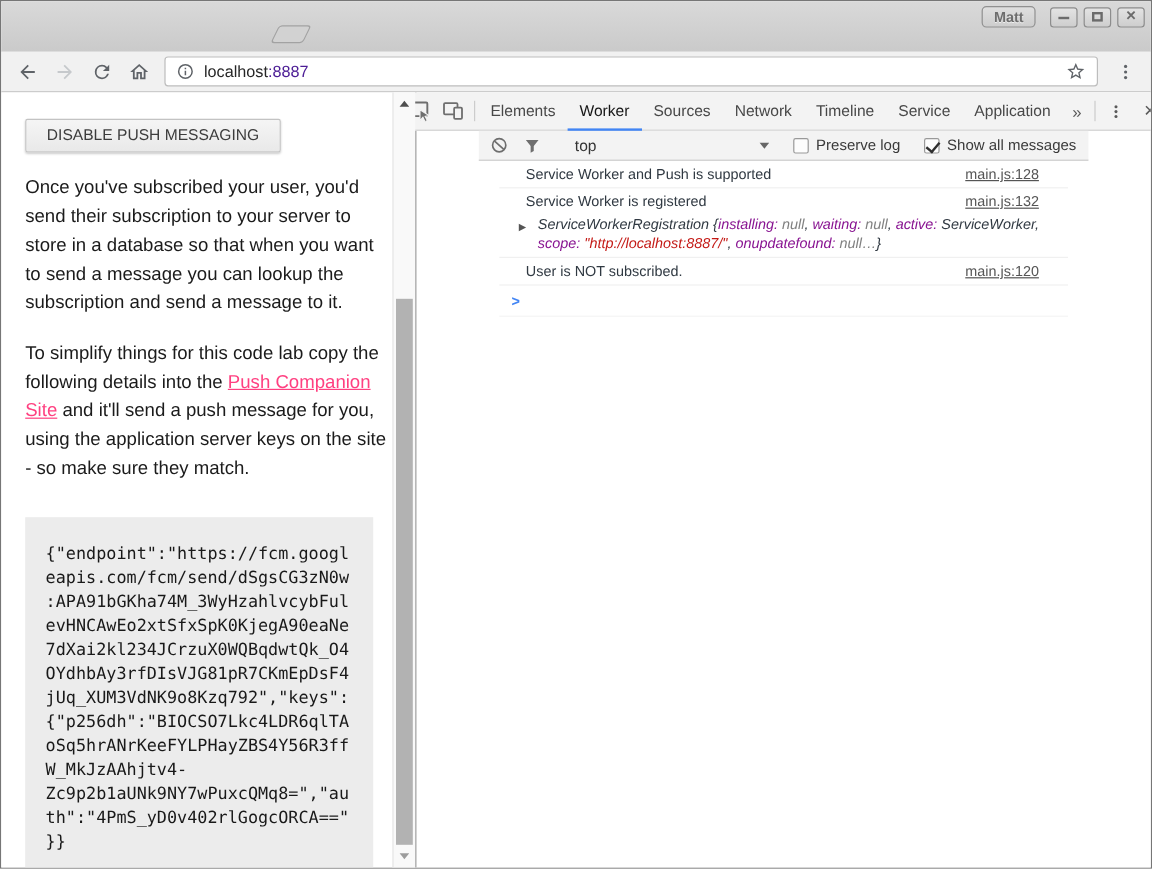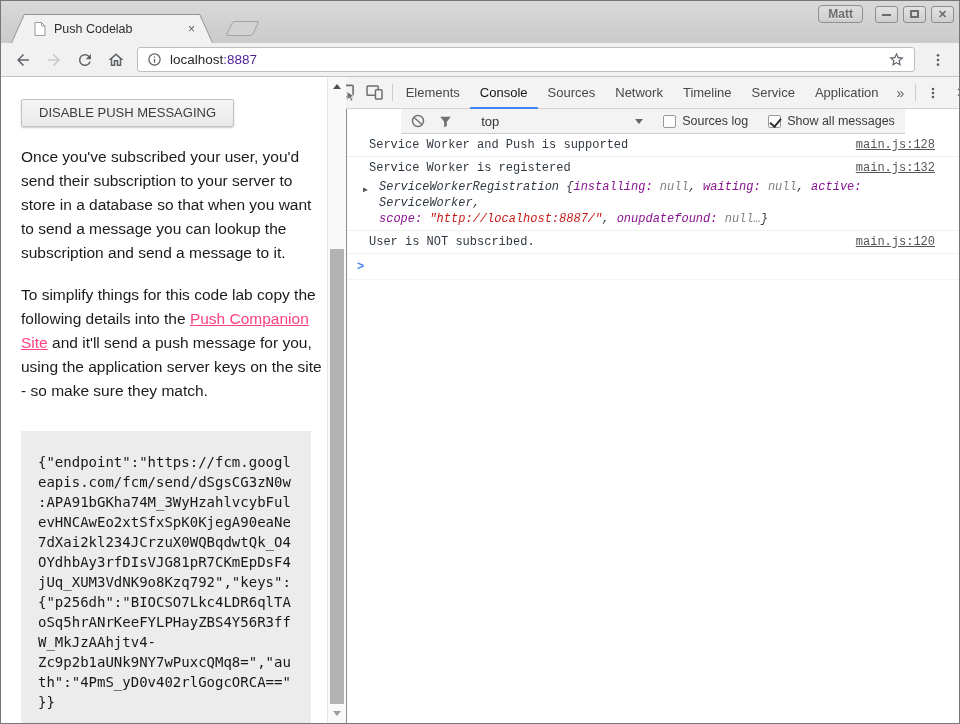--- a/index.html
+++ b/index.html
@@ -84,51 +84,38 @@
   .cbar-icon { display:flex; align-items:center; margin-right:14px; }
   .ctx-select { display:flex; align-items:center; justify-content:space-between; width:162px; margin-left:15px; }
   .ctx-label { font-size:13px; color:#333; }
   .dd-arrow { width:0; height:0; border-left:4px solid transparent; border-right:4px solid transparent; border-top:5px solid #666; }
   .cb-group { display:flex; align-items:center; margin-left:20px; }
   .cb { width:13px; height:13px; border:1px solid #999; border-radius:2px; background:#fdfdfd;
         position:relative; margin-right:6px; flex:none; }
   .cb.checked::after { content:""; position:absolute; left:3px; top:0; width:5px; height:9px;
                        border:solid #2f2f2f; border-width:0 2px 2px 0; transform:rotate(40deg); }
 
-  .dt-console { flex:1; overflow:hidden; font-family:Liberation Mono, monospace; font-size:12px; color:#303942; }
+  .dt-console { flex:1; overflow:hidden; font-family:Liberation Sans, sans-serif; font-size:12px; color:#303942; }
   .dt-row { border-bottom:1px solid #f0f0f0; padding:4px 24px 3px 22px; }
   .row-line { display:flex; align-items:baseline; }
   .msg { flex:1; line-height:15px; }
   .src-link { color:#555; text-decoration:underline; margin-left:12px; white-space:nowrap; line-height:15px; }
   .obj-preview { margin-top:3px; position:relative; padding-left:10px; font-style:italic; line-height:16px; }
   .obj-tri { position:absolute; left:-6px; top:3px; font-size:8px; color:#555; font-style:normal; }
   .seg-obj { color:#303942; } .seg-key { color:var(--key); }
   .seg-str { color:var(--str); } .seg-null { color:var(--null); }
   .prompt-row { padding:6px 8px 5px 10px; border-bottom:1px solid #f4f4f4; }
   .prompt-chevron { color:var(--accent); font-weight:bold; font-size:12px; }
 </style>
 </head>
 <body>
 
 <div class="window">
 
   <div class="titlebar">
-    <div class="tab">
-      <div class="tab-bg">
-          <i></i>
-        </div>
-      <div class="tab-content">
-        <svg width="12" height="14" viewBox="0 0 12 14">
-          <path d="M1 .5h6.5L11 4v9.5H1z" fill="#fff" stroke="#9a9a9a"></path>
-          <path d="M7.5.5V4H11" fill="none" stroke="#9a9a9a"></path>
-        </svg>
-        <span class="tab-title">Push Codelab</span>
-        <span class="tab-close">×</span>
-      </div>
-    </div>
     <div class="newtab"></div>
     <div class="win-controls">
       <div class="user-chip">Matt</div>
       <div class="win-btn">
           <span class="glyph-min"></span>
         </div>
       <div class="win-btn">
           <span class="glyph-max"></span>
         </div>
       <div class="win-btn">
@@ -218,21 +205,21 @@
           </svg>
         </div>
         <div class="dt-iconbtn">
           <svg width="17" height="15" viewBox="0 0 18 16">
             <rect x="1" y="1" width="12" height="10" rx="1" fill="none" stroke="#6e6e6e" stroke-width="1.6"></rect>
             <rect x="10" y="5" width="7" height="10" rx="1" fill="#f3f3f3" stroke="#6e6e6e" stroke-width="1.6"></rect>
           </svg>
         </div>
         <div class="dt-sep"></div>
         <div class="dt-tab">Elements</div>
-        <div class="dt-tab active">Console</div>
+        <div class="dt-tab active">Worker</div>
         <div class="dt-tab">Sources</div>
         <div class="dt-tab">Network</div>
         <div class="dt-tab">Timeline</div>
         <div class="dt-tab">Service</div>
         <div class="dt-tab">Application</div>
         <div class="dt-overflow">»</div>
         <div class="dt-flex"></div>
         <div class="dt-sep"></div>
         <div class="dt-iconbtn">
           <svg width="14" height="14" viewBox="0 0 24 24">
@@ -257,21 +244,21 @@
           <svg width="13" height="13" viewBox="0 0 16 16">
               <path d="M1.5 2h13L9.6 8.2v5.2L6.4 15V8.2z" fill="#6e6e6e"></path>
             </svg>
         </span>
         <span class="ctx-select">
           <span class="ctx-label">top</span>
           <span class="dd-arrow"></span>
         </span>
         <span class="cb-group">
           <span class="cb"></span>
-          <span>Sources log</span>
+          <span>Preserve log</span>
         </span>
         <span class="cb-group">
           <span class="cb checked"></span>
           <span>Show all messages</span>
         </span>
       </div>
 
       <div class="dt-console">
         <div class="dt-row">
           <div class="row-line">

